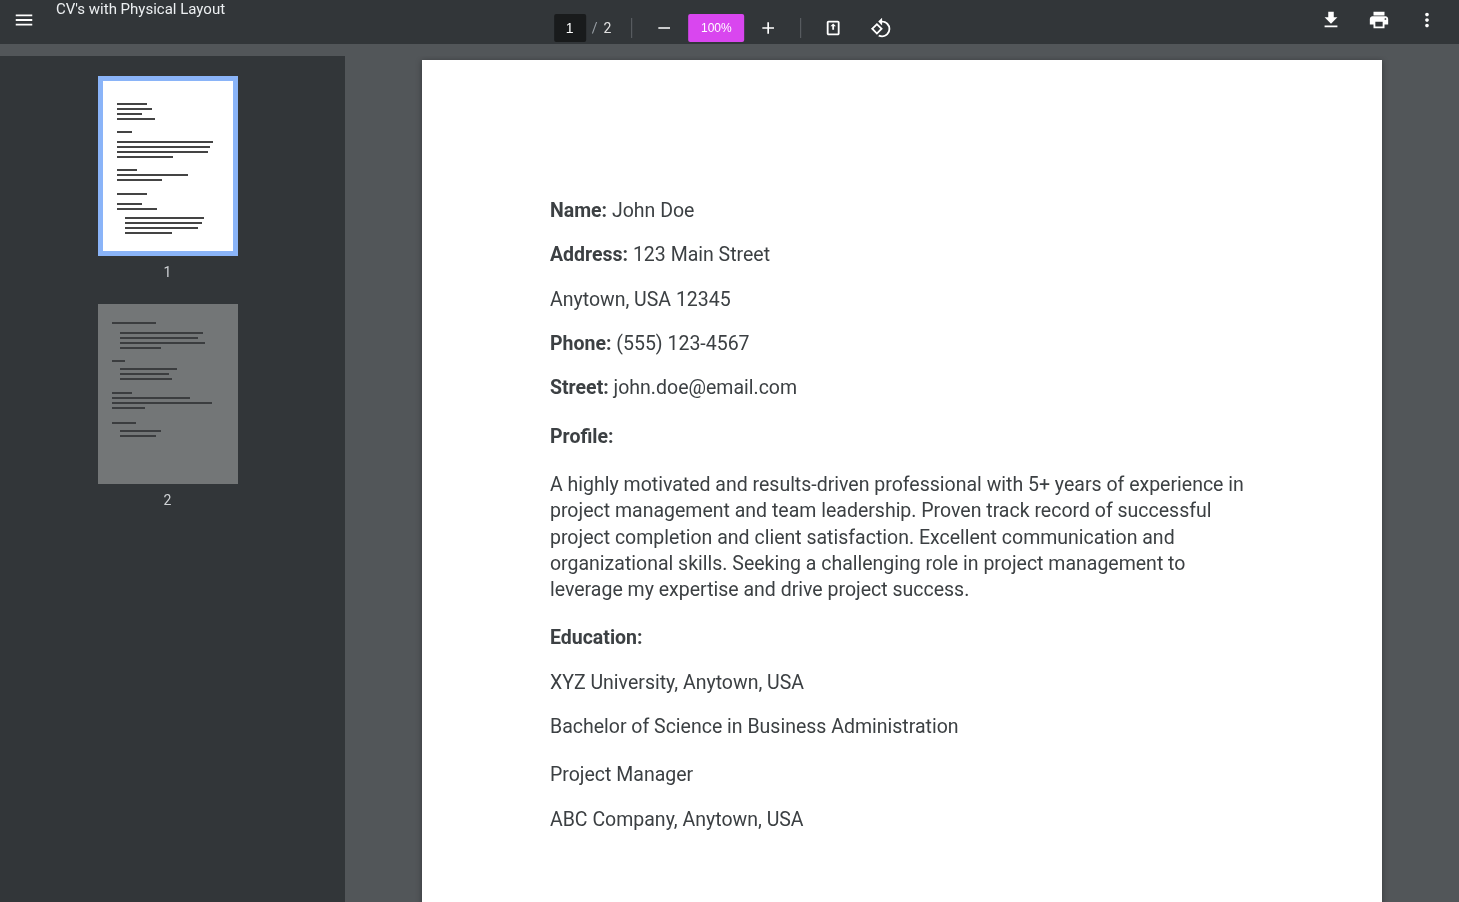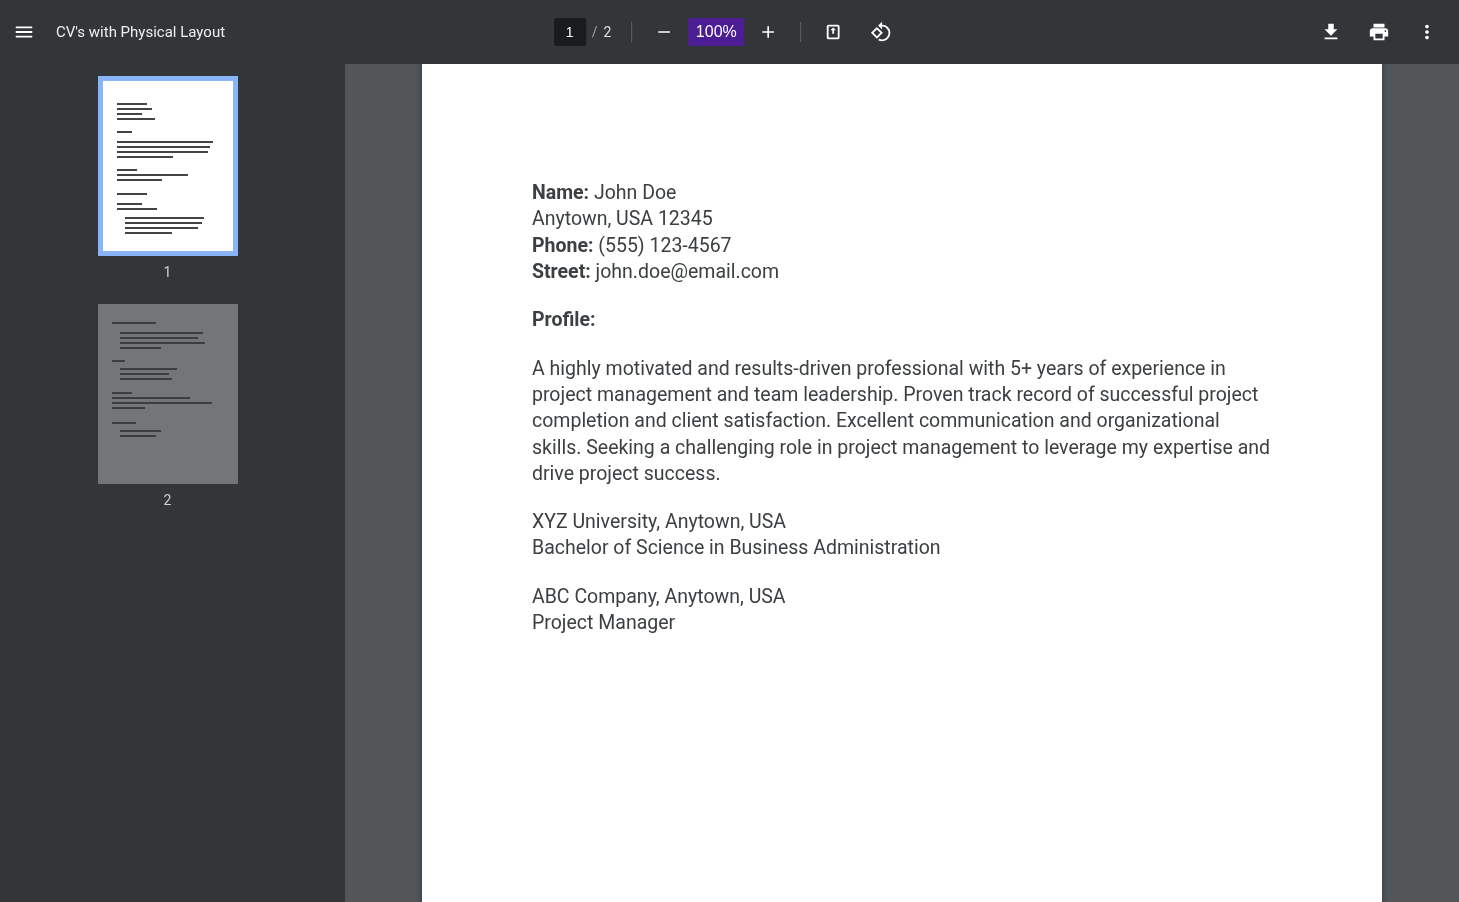--- a/index.html
+++ b/index.html
@@ -1,37 +1,37 @@
 <!DOCTYPE html>
 <html><head>
 <meta charset="utf-8">
 <style>
 html,body{margin:0;padding:0;height:100%;width:100%;font-family:Roboto,Arial,sans-serif;background:#525659;overflow:hidden}
-.toolbar{position:fixed;top:0;left:0;right:0;height:64px;background:#323639;display:flex;align-items:center;color:#fff;z-index:10}
+.toolbar{position:fixed;top:0;left:0;right:0;height:44px;background:#323639;display:flex;align-items:flex-start;color:#fff;z-index:10}
 .toolbar .icon-btn{width:40px;height:40px;display:flex;align-items:center;justify-content:center;border-radius:50%;cursor:pointer;fill:#fff;margin:0 4px}
 .title{font-size:15px;margin-left:8px;white-space:nowrap;color:#eceff1}
 .center{position:absolute;left:50%;transform:translateX(-50%);display:flex;align-items:center;height:56px}
 .page-input{width:28px;height:26px;background:#191b1c;color:#fff;border:none;text-align:center;font-size:14px;border-radius:2px}
 .page-sep{color:#9aa0a6;margin:0 6px;font-size:14px}
 .page-total{color:#e0e0e0;font-size:14px;margin-right:12px}
 .vsep{width:1px;height:20px;background:#5f6368;margin:0 8px}
-.zoom-box{width:52px;height:26px;background:#4c1d95;color:#fff;border:none;text-align:center;font-size:16px;border-radius:2px}
+.zoom-box{width:52px;height:26px;background:#d946ef;color:#fff;border:none;text-align:center;font-size:12px;border-radius:2px}
 .right{margin-left:auto;display:flex;align-items:center;padding-right:8px}
 .body{position:absolute;top:56px;left:0;right:0;bottom:0;display:flex}
 .sidebar{width:335px;background:#323639;overflow-y:auto;padding-top:20px;flex-shrink:0;border-right:10px solid #323639}
 .thumb-wrap{display:flex;flex-direction:column;align-items:center;margin-bottom:24px}
 .thumb{width:140px;height:180px;background:#fff;box-sizing:border-box;cursor:pointer;position:relative;overflow:hidden}
 .thumb.selected{border:5px solid #8ab4f8}
 .thumb.dim{opacity:.55;background:#a9abab}
 .tnum{color:#cfd2d5;font-size:14px;margin-top:8px}
 .viewer{flex:1;position:relative;overflow:hidden}
 .viewer-inner{position:absolute;inset:0;overflow-y:auto;padding:0 18px}
 .page{width:960px;min-height:1240px;background:#fff;margin:4px auto 28px auto;box-shadow:0 1px 6px rgba(0,0,0,.35);padding:120px 110px 90px 110px;box-sizing:border-box;color:#3c4043;font-size:19.5px;line-height:1.35}
 .page b{color:#3c4043;font-weight:700}
-.page p{margin:0}
+.page p{margin:18px}
 .block{margin-bottom:22px}
 .profile{line-height:1.35}
 
 .viewer-inner::-webkit-scrollbar{width:16px}
 .viewer-inner::-webkit-scrollbar-track{background:#d0d0d0}
 .viewer-inner::-webkit-scrollbar-thumb{background:#8a8d8f}
 .viewer-inner::-webkit-scrollbar-button{background:#c2c2c2;height:16px}
 svg{pointer-events:none}
 
 .mini{position:absolute;left:14px;right:14px}
@@ -173,42 +173,44 @@
       <div class="tnum">2</div>
     </div>
   </div>
 
   <div class="viewer">
     <div class="viewer-inner">
       <div class="page">
 
         <div class="block">
           <p><b>Name:</b><span> John Doe</span></p>
+          <p><b>Address:</b><span> 123 Main Street</span></p>
           <p>Anytown, USA 12345</p>
           <p><b>Phone:</b><span> (555) 123-4567</span></p>
           <p><b>Street:</b><span> john.doe@email.com</span></p>
         </div>
 
         <div class="block">
           <p><b>Profile:</b></p>
         </div>
 
         <div class="block profile">
           <p>A highly motivated and results-driven professional with 5+ years of experience in project management and team leadership. Proven track record of successful project completion and client satisfaction. Excellent communication and organizational skills. Seeking a challenging role in project management to leverage my expertise and drive project success.</p>
         </div>
 
         <div class="block">
+          <p><b>Education:</b></p>
           <p>XYZ University, Anytown, USA</p>
           <p>Bachelor of Science in Business Administration</p>
         </div>
 
 
 
         <div class="block">
+          <p>Project Manager</p>
           <p>ABC Company, Anytown, USA</p>
-          <p>Project Manager</p>
         </div>
 
 
       </div>
     </div>
   </div>
 </div>
 
 </body></html>

